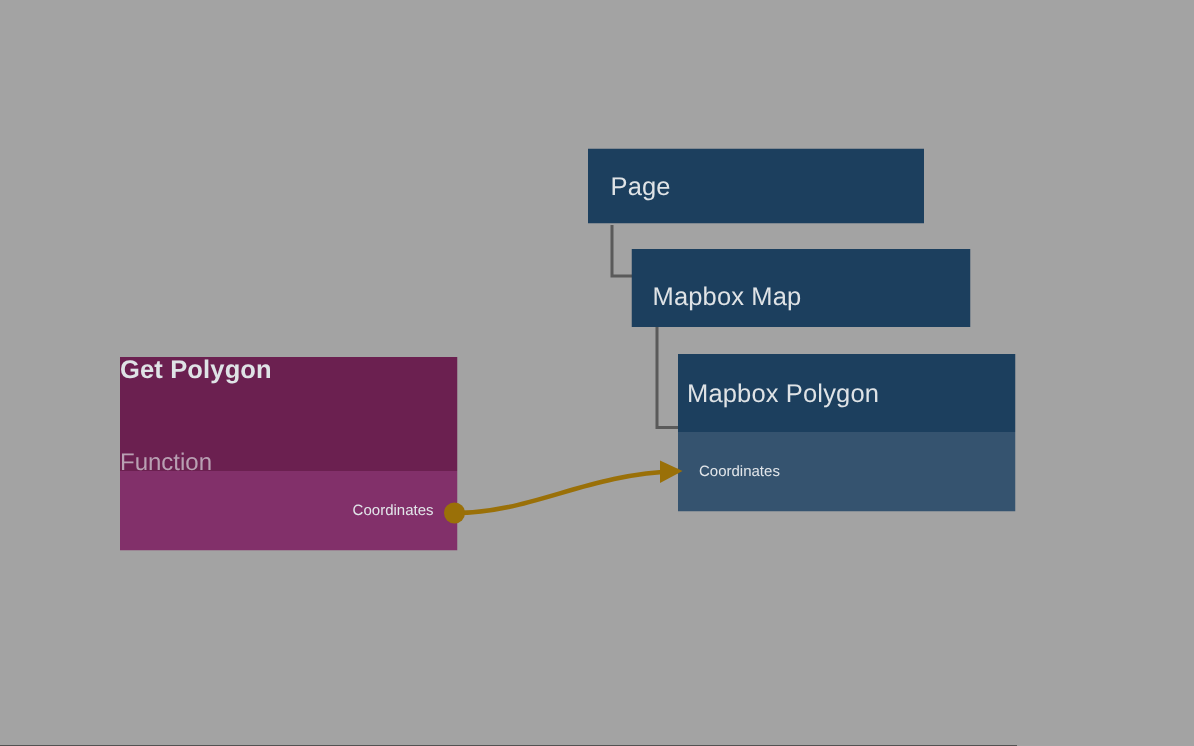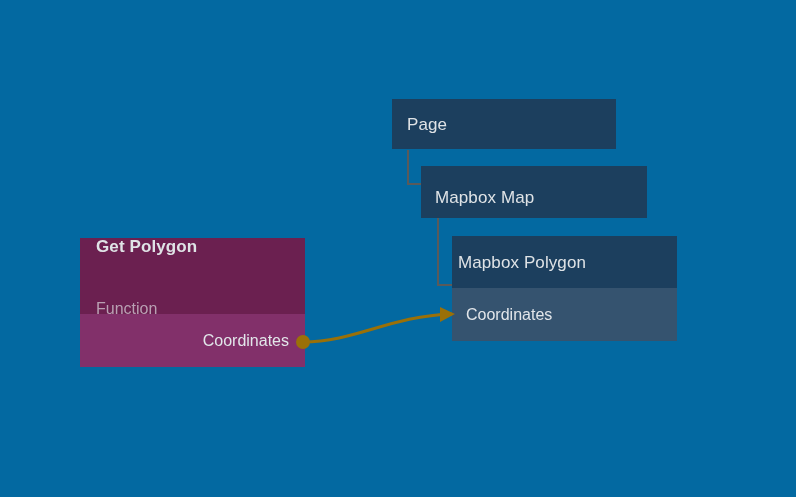--- a/index.html
+++ b/index.html
@@ -5,21 +5,21 @@
 <style>
   html, body {
     margin: 0;
     padding: 0;
     background: #141414;
   }
   #canvas {
     position: relative;
     width: 796px;
     height: 497px;
-    background: #0369a1;
+    background: #a3a3a3;
     overflow: hidden;
     font-family: "Liberation Sans", sans-serif;
     -webkit-font-smoothing: antialiased;
   }
 
   
   .node {
     position: absolute;
     box-sizing: border-box;
     overflow: hidden;
@@ -92,36 +92,36 @@
     background: #35536f;
     display: flex;
     align-items: center;
   }
   .port-row.input {
     padding-left: 14px;
     justify-content: flex-start;
   }
   .port-row .port-label {
     color: #e2e6ea;
-    font-size: 16px;
+    font-size: 10px;
     line-height: 20px;
     white-space: nowrap;
   }
 
   
   #node-get-polygon {
     left: 80px;
     top: 238px;
     width: 225px;
     height: 129px;
   }
   #node-get-polygon .node-header {
     height: 76px;
     background: #6b2050;
-    padding-left: 16px;
+    padding-left: 0;
     padding-top: 2px;
   }
   #node-get-polygon .node-title {
     font-weight: bold;
     font-size: 17px;
     margin-bottom: 1px;
   }
   .port-row.output {
     background: #82306a;
     height: 53px;

